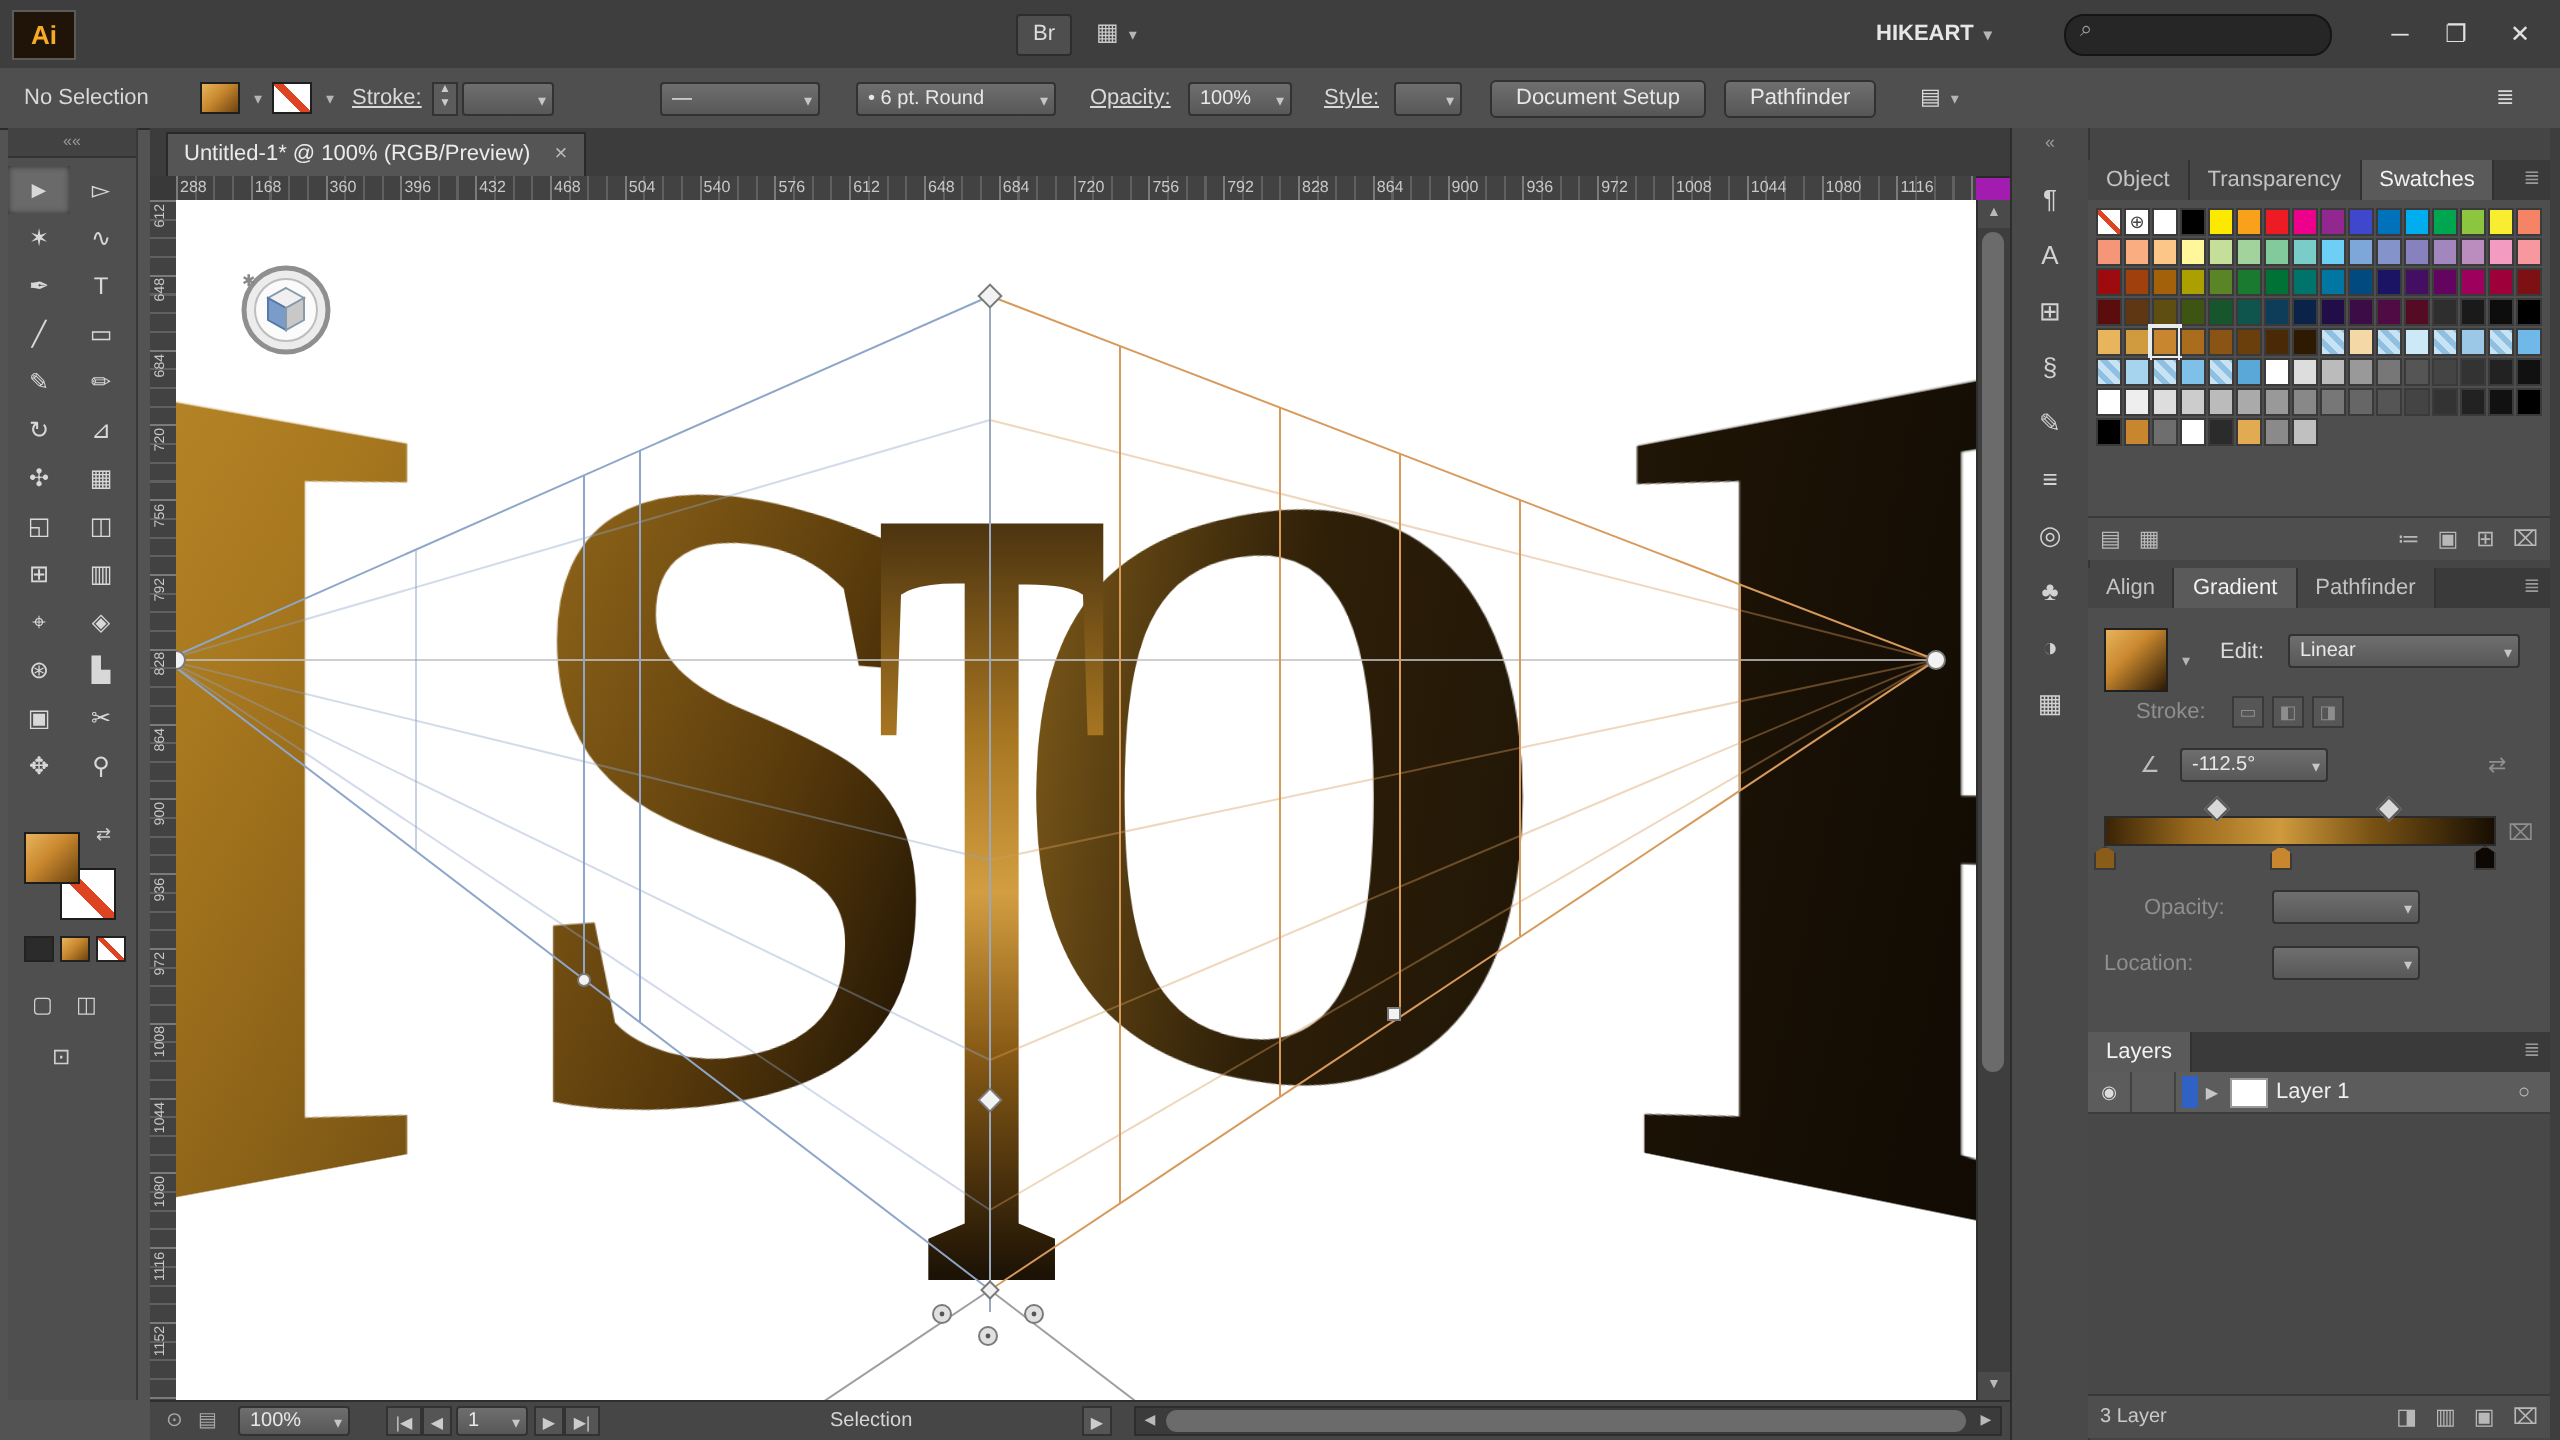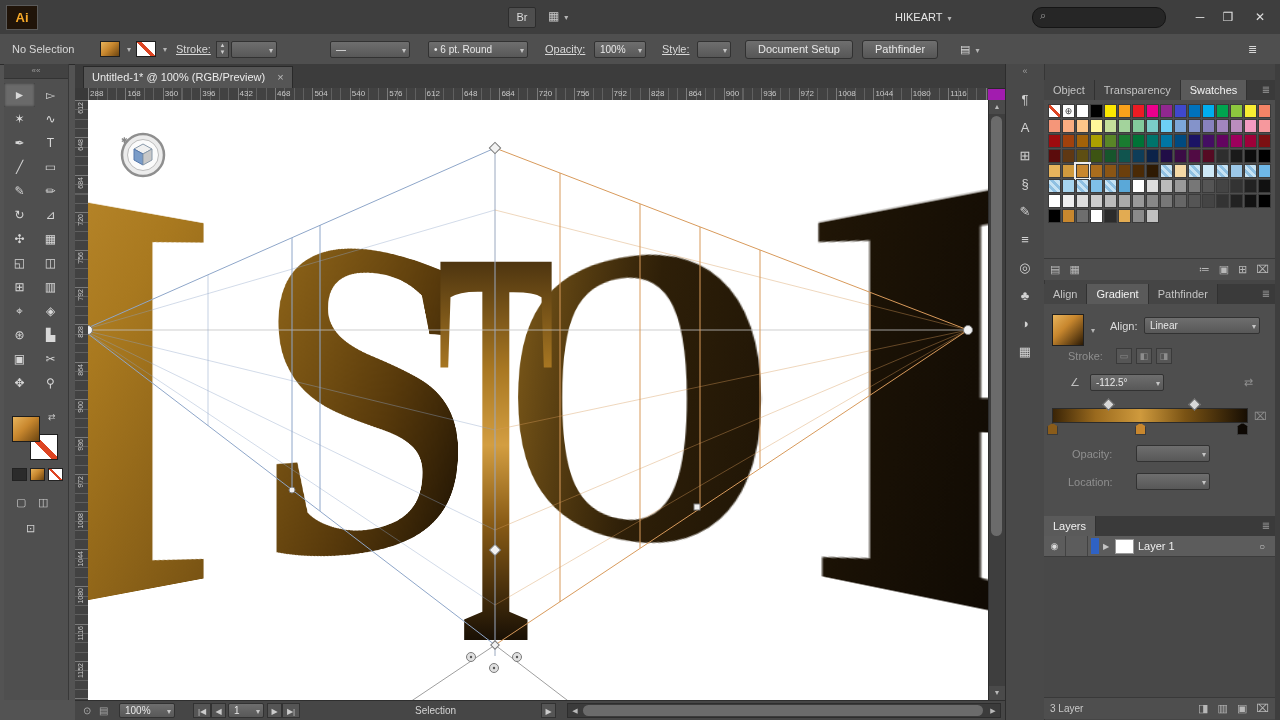--- a/index.html
+++ b/index.html
@@ -7,21 +7,21 @@
        font-family:"Liberation Sans",sans-serif;color:#dcdcdc;font-size:11px;position:relative}
   
   #titlebar{position:absolute;left:0;top:0;width:1280px;height:34px;background:#3e3e3e;border-bottom:1px solid #2a2a2a}
   #ai-logo{position:absolute;left:6px;top:5px;width:30px;height:23px;background:#201409;border:1px solid #5a5a5a;
            color:#f7a928;font-weight:bold;font-size:13px;text-align:center;line-height:23px}
   #menus{position:absolute;left:42px;top:0;height:34px;white-space:nowrap}
   .menu-item{display:inline-block;padding:0 9px;line-height:34px;font-size:12px;color:#e3e3e3;cursor:default}
   #br-btn{position:absolute;left:508px;top:7px;width:26px;height:19px;background:#4e4e4e;border:1px solid #2d2d2d;
           border-radius:2px;text-align:center;line-height:19px;font-size:11px}
   #ws-icon{position:absolute;left:548px;top:9px;color:#c9c9c9;font-size:12px}
-  #workspace{position:absolute;left:895px;top:0;line-height:34px;font-size:11px;font-weight:normal;color:#e6e6e6}
+  #workspace{position:absolute;left:938px;top:0;line-height:34px;font-size:11px;font-weight:bold;color:#e6e6e6}
   .dd-caret{color:#b5b5b5;font-size:8px;margin-left:5px}
   #search-box{position:absolute;left:1032px;top:7px;width:132px;height:19px;background:#262626;border:1px solid #151515;border-radius:10px}
   #search-box .mag{position:absolute;left:7px;top:1px;color:#9a9a9a;font-size:11px}
   #search-box input{position:absolute;left:24px;top:1px;width:100px;height:15px;background:transparent;border:none;outline:none;color:#ddd;font-size:11px}
   .winbtn{position:absolute;top:0;width:28px;height:34px;line-height:34px;text-align:center;font-size:12px;color:#e0e0e0}
   
   #controlbar{position:absolute;left:0;top:34px;width:1280px;height:30px;background:#4f4f4f;border-bottom:1px solid #2b2b2b}
   .cb-lbl{position:absolute;line-height:30px;font-size:11px;color:#d8d8d8}
   .linklbl{text-decoration:underline}
   .swatchbox{position:absolute;top:7px;width:20px;height:16px;border:1px solid #1f1f1f;box-sizing:border-box}
@@ -430,39 +430,39 @@
     <div class="pgroup" style="top:220px">
       <div class="ptabs" id="tabs2">
           <span class="ptab">Align</span>
           <span class="ptab active">Gradient</span>
           <span class="ptab">Pathfinder</span>
           <span class="pmenu">≣</span>
         </div>
       <div class="pbody" style="height:212px">
         <div id="grad-thumb"></div>
         <span class="dd-caret" style="position:absolute;left:42px;top:22px">▾</span>
-        <span class="glbl" style="left:66px;top:16px">Align:</span>
+        <span class="glbl" style="left:66px;top:16px">Edit:</span>
         <span class="select" style="left:100px;top:13px;width:116px">Linear</span>
         <span class="glbl dim" style="left:24px;top:46px">Stroke:</span>
         <span class="gbtn" style="left:72px;top:44px">▭</span>
         <span class="gbtn" style="left:92px;top:44px">◧</span>
         <span class="gbtn" style="left:112px;top:44px">◨</span>
         <span class="glbl" style="left:26px;top:72px;color:#bdbdbd">∠</span>
         <span class="select" style="left:46px;top:70px;width:74px">-112.5°</span>
         <span class="glbl dim" style="left:200px;top:72px">⇄</span>
         <div id="grad-bar"></div>
         <span class="gmid" style="left:60px"></span>
         <span class="gmid" style="left:146px"></span>
         <span class="gstop" id="gstop0" style="left: 3px; background: rgb(138, 92, 26);"></span>
         <span class="gstop" id="gstop1" style="left: 91px; background: rgb(200, 135, 46);"></span>
         <span class="gstop" id="gstop2" style="left: 193px; background: rgb(13, 8, 3);"></span>
         <span class="glbl dim" style="left:210px;top:106px">⌧</span>
         <span class="glbl dim" style="left:28px;top:144px">Opacity:</span>
         <span class="select dim" style="left:92px;top:141px;width:74px"></span>
-        <span class="glbl dim" style="left:24px;top:172px">Location:</span>
+        <span class="glbl dim" style="left:8px;top:172px">Location:</span>
         <span class="select dim" style="left:92px;top:169px;width:74px"></span>
       </div>
     </div>
 
     <div class="pgroup" style="top:452px">
       <div class="ptabs" id="tabs3">
           <span class="ptab active">Layers</span>
           <span class="pmenu">≣</span>
         </div>
       <div class="pbody" style="height:161px;background:#484848">

